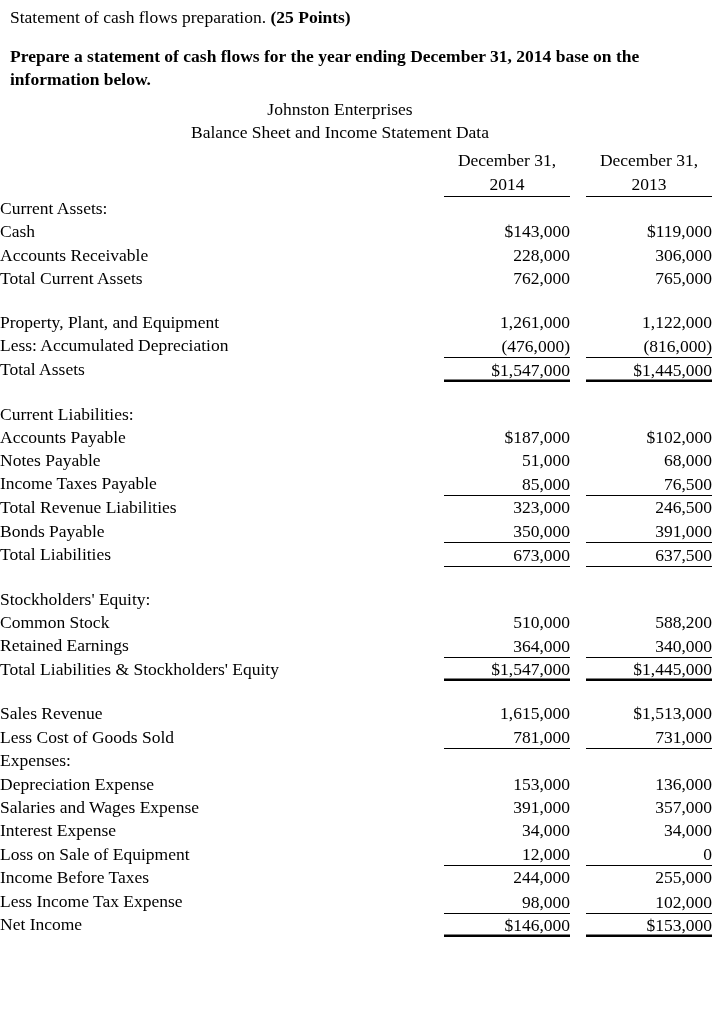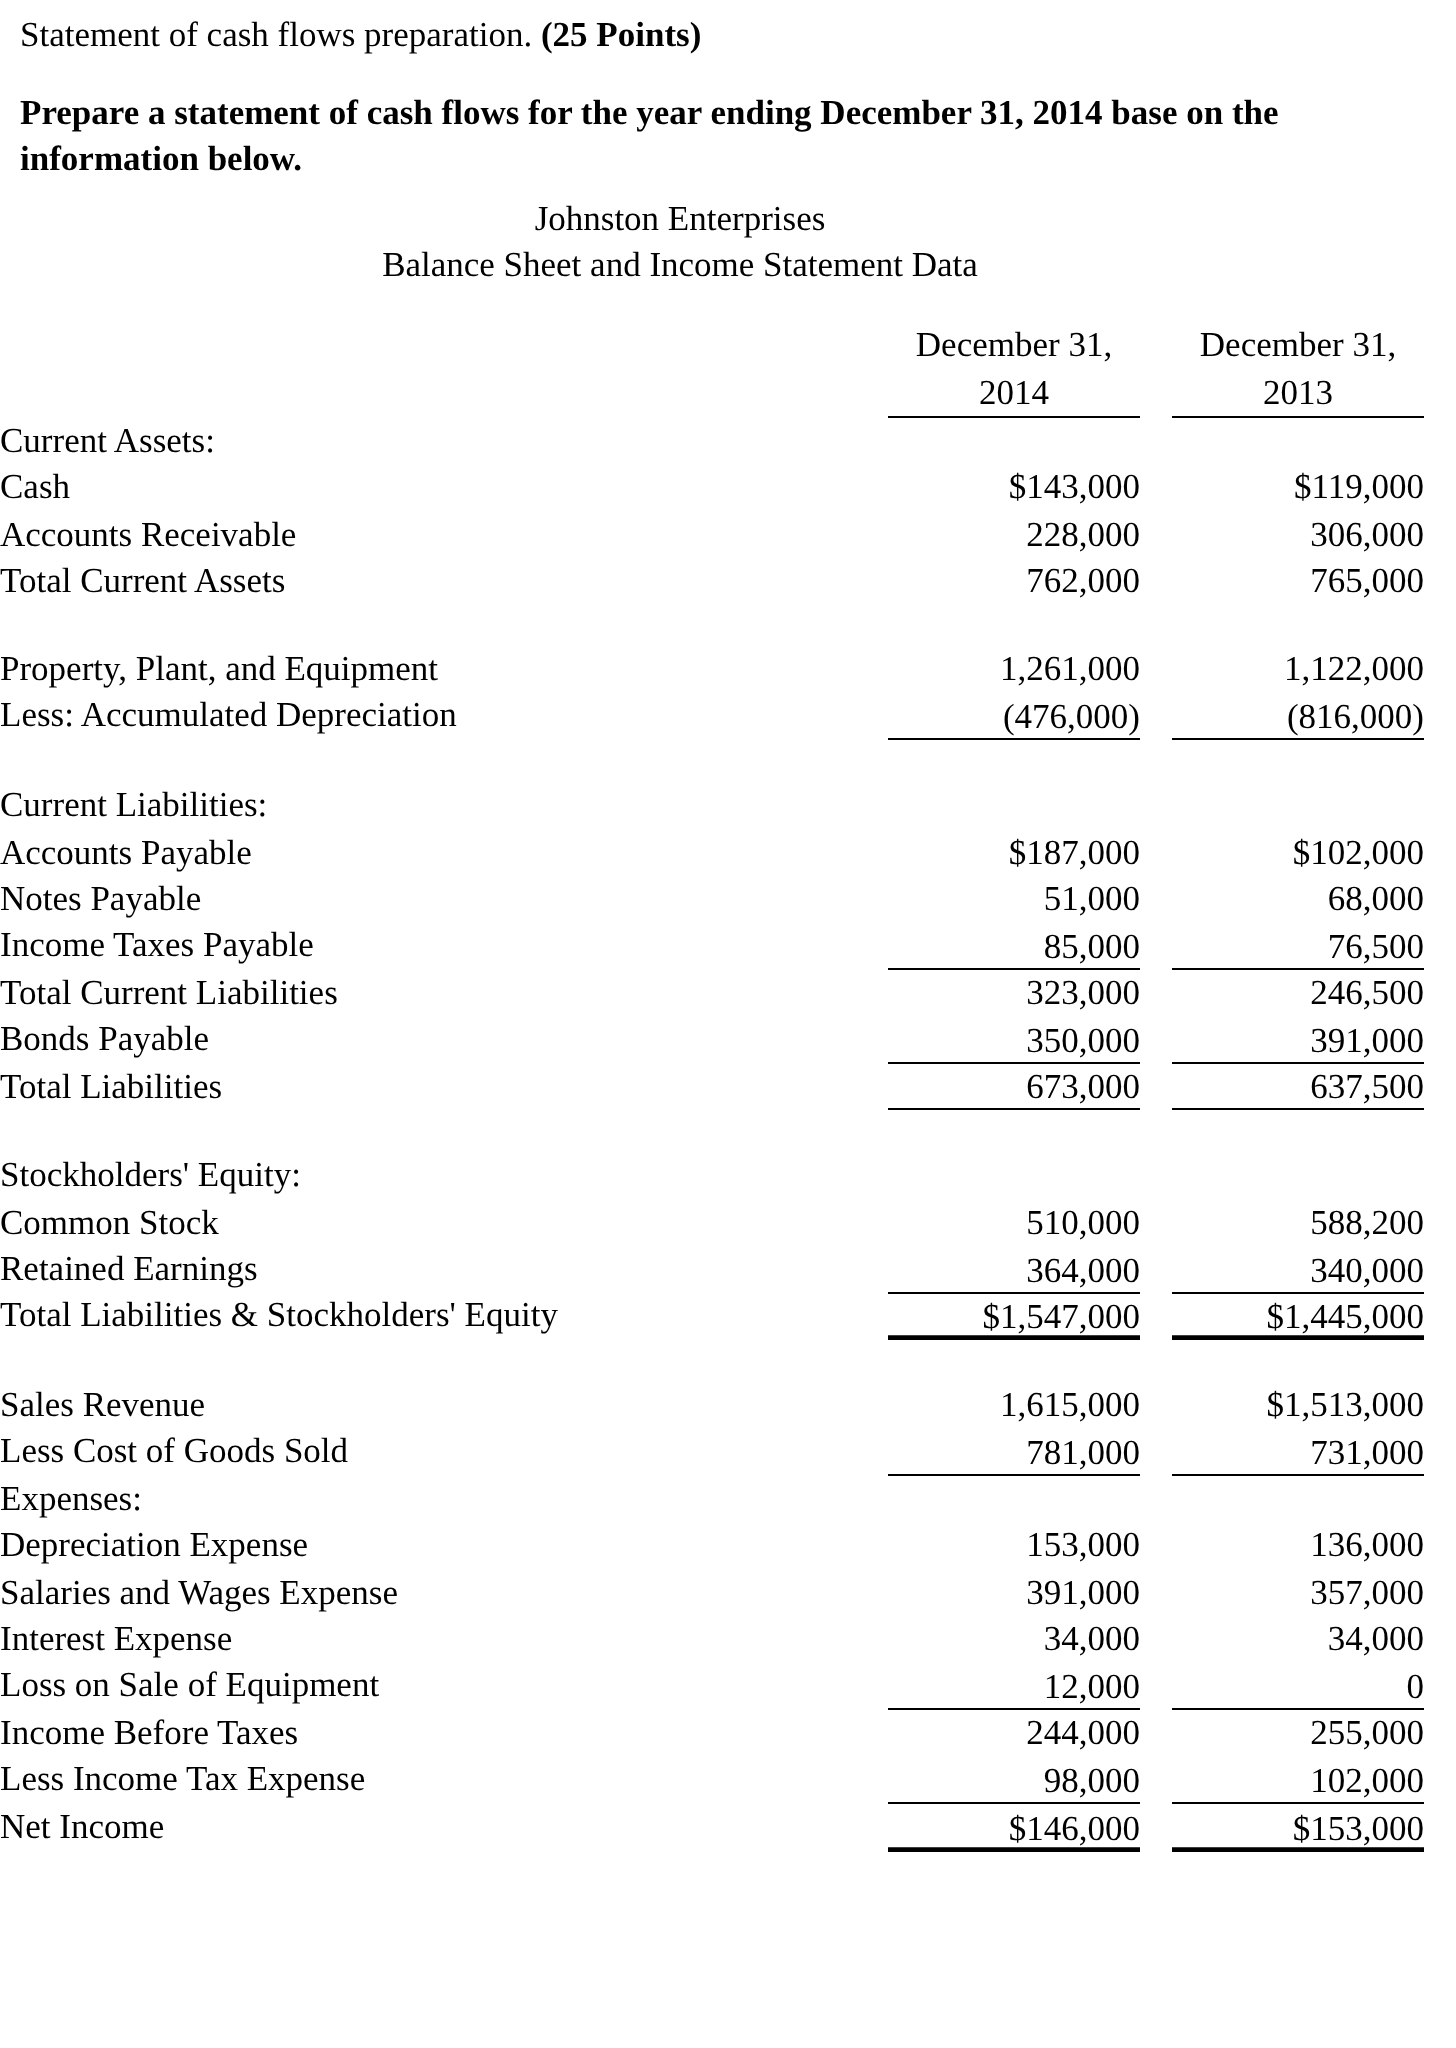--- a/index.html
+++ b/index.html
@@ -51,21 +51,21 @@
     line-height: 1.30;
     margin-top: 7px;
     padding-right: 40px;
   }
 
   
   table.stmt {
     border-collapse: collapse;
     width: 728px;
     table-layout: fixed;
-    margin-top: 18px;
+    margin-top: 6px;
   }
   table.stmt td {
     padding: 0;
     vertical-align: bottom;
     font-size: 17.5px;
     line-height: 23.3px;
     height: 23.3px;
     white-space: nowrap;
   }
   col.c-label { width: 444px; }
@@ -193,20 +193,27 @@
         <td class="num">1,122,000</td>
         <td></td>
       </tr>
       <tr>
         <td class="label ind0">Less: Accumulated Depreciation</td>
         <td class="num rule-single">(476,000)</td>
         <td></td>
         <td class="num rule-single">(816,000)</td>
         <td></td>
       </tr>
+      <tr>
+        <td class="label ind0">Total Assets</td>
+        <td class="num rule-double">$1,547,000</td>
+        <td></td>
+        <td class="num rule-double">$1,445,000</td>
+        <td></td>
+      </tr>
 
       <tr class="spacer">
           <td colspan="5"></td>
         </tr>
 
       <tr>
         <td class="label ind0">Current Liabilities:</td>
         <td class="num"></td>
         <td></td>
         <td class="num"></td>
@@ -227,21 +234,21 @@
         <td></td>
       </tr>
       <tr>
         <td class="label ind1">Income Taxes Payable</td>
         <td class="num rule-single">85,000</td>
         <td></td>
         <td class="num rule-single">76,500</td>
         <td></td>
       </tr>
       <tr>
-        <td class="label ind0">Total Current Liabilities</td>
+        <td class="label ind0">Total Revenue Liabilities</td>
         <td class="num">323,000</td>
         <td></td>
         <td class="num">246,500</td>
         <td></td>
       </tr>
       <tr>
         <td class="label indb">Bonds Payable</td>
         <td class="num rule-single">350,000</td>
         <td></td>
         <td class="num rule-single">391,000</td>

